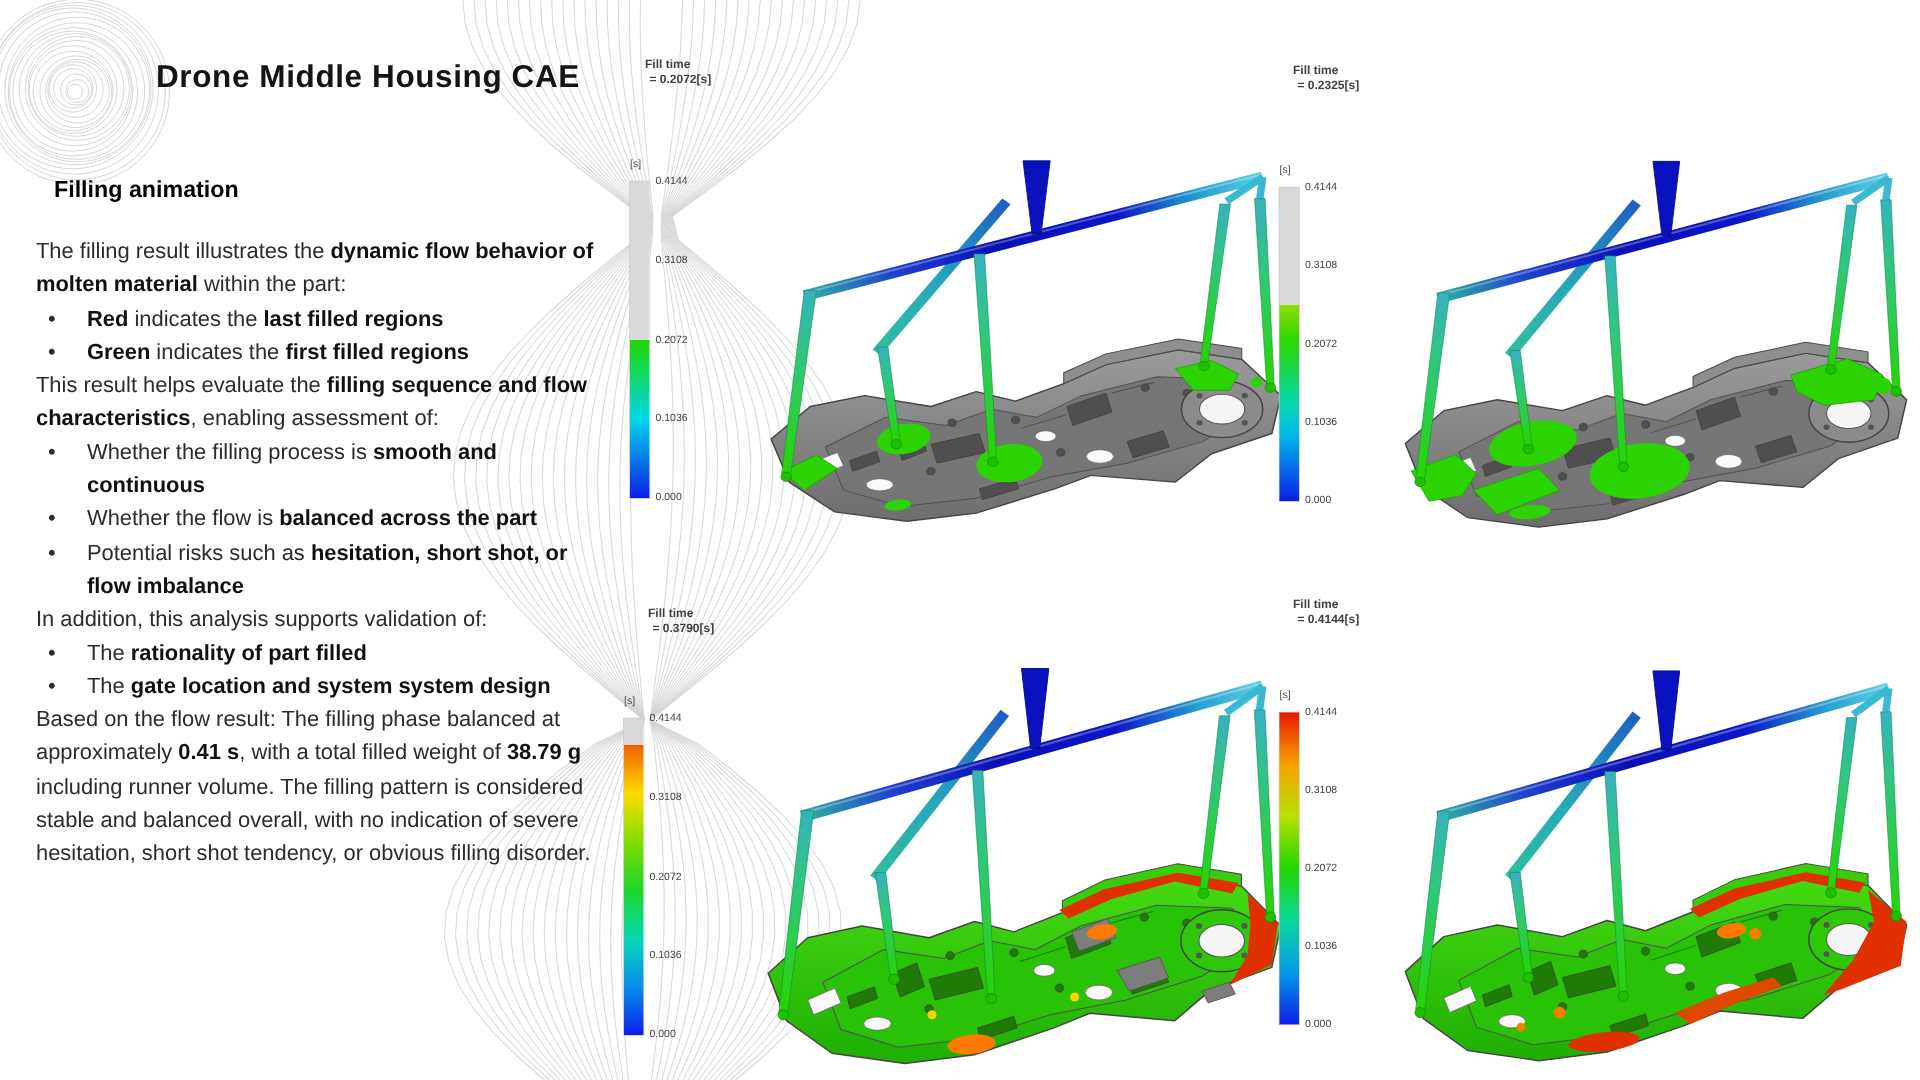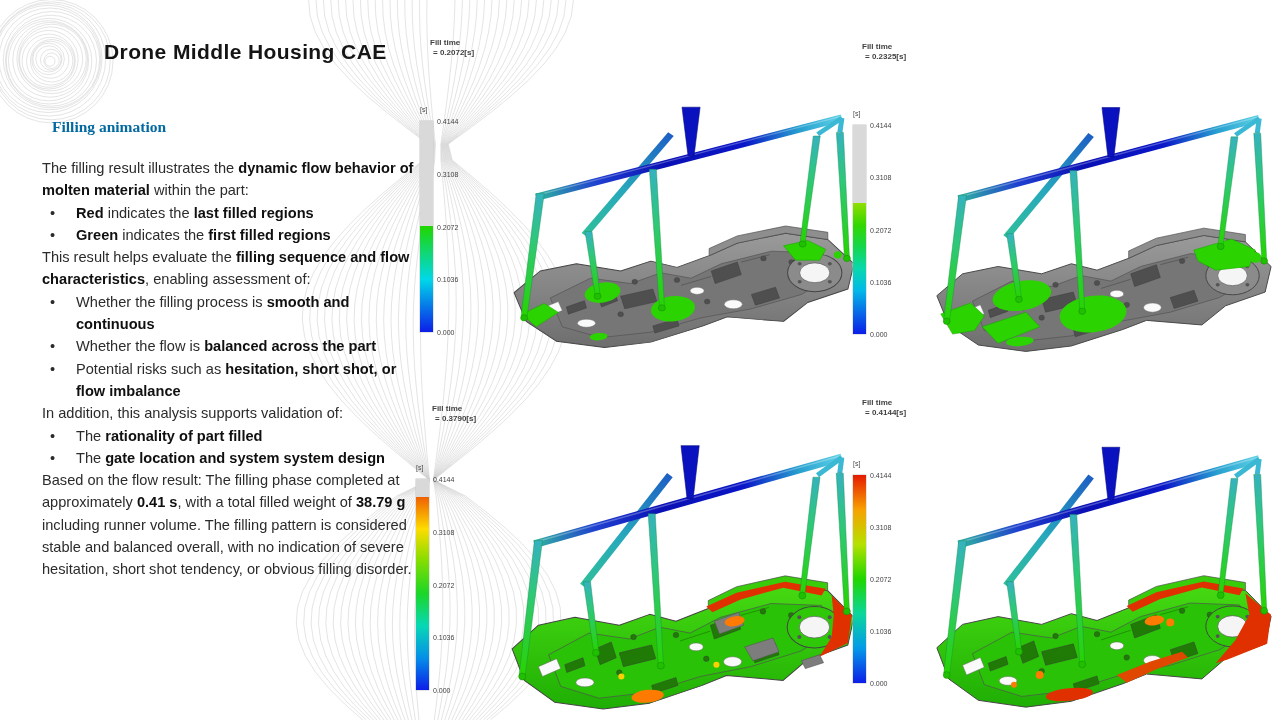--- a/index.html
+++ b/index.html
@@ -11,23 +11,23 @@
   #decor-spiral{position:absolute;left:-10px;top:-4px;z-index:1;}
   
   .badge{position:absolute;left:38px;top:28px;width:70px;height:62px;z-index:2;}
   .badge-diamond{position:absolute;left:7px;top:2px;width:56px;height:56px;background:#fff;
                  border-radius:14px;transform:rotate(45deg);box-shadow:0 2px 8px rgba(0,0,0,.16);}
   .badge-circle{position:absolute;left:4px;top:7px;width:46px;height:46px;border:1.5px solid #3d3d3d;
                 border-radius:50%;background:#fff;display:flex;align-items:center;justify-content:center;
                 font-size:21px;color:#333;letter-spacing:1px;}
   .title{position:absolute;left:104px;top:40px;margin:0;font-size:21px;font-weight:700;color:#141414;
          letter-spacing:.4px;z-index:2;white-space:nowrap;}
-  .subtitle{position:absolute;left:52px;top:118px;margin:0;font-size:15.5px;font-weight:700;color:#0369a1;z-index:2;font-family:Liberation Serif, serif;}
+  .subtitle{position:absolute;left:36px;top:118px;margin:0;font-size:15.5px;font-weight:700;color:#000000;z-index:2;}
   
-  .body-text{position:absolute;left:42px;top:157px;width:380px;font-size:14.6px;line-height:22.3px;
+  .body-text{position:absolute;left:24px;top:157px;width:380px;font-size:14.6px;line-height:22.3px;
              color:#2b2b2b;z-index:2;}
   .body-text b{font-weight:700;color:#101010;}
   .line{position:relative;}
   .line.bullet{padding-left:34px;}
   .line.bullet .marker{position:absolute;left:8px;top:0;}
   
   .panel{position:absolute;z-index:3;}
   .legend{position:absolute;font-size:8px;line-height:9.5px;color:#3f3f3f;white-space:nowrap;font-weight:bold;}
   .legend .val{padding-left:3px;}
   .unit{position:absolute;font-size:7px;color:#4a4a4a;}
@@ -126,21 +126,21 @@
       <div class="line"><span>The filling result illustrates the </span><b>dynamic flow behavior of molten material</b><span> within the part:</span></div>
       <div class="line bullet"><span class="marker">•</span><b>Red</b><span> indicates the </span><b>last filled regions</b></div>
       <div class="line bullet"><span class="marker">•</span><b>Green</b><span> indicates the </span><b>first filled regions</b></div>
       <div class="line"><span>This result helps evaluate the </span><b>filling sequence and flow characteristics</b><span>, enabling assessment of:</span></div>
       <div class="line bullet"><span class="marker">•</span><span>Whether the filling process is </span><b>smooth and continuous</b></div>
       <div class="line bullet"><span class="marker">•</span><span>Whether the flow is </span><b>balanced across the part</b></div>
       <div class="line bullet"><span class="marker">•</span><span>Potential risks such as </span><b>hesitation, short shot, or flow imbalance</b></div>
       <div class="line"><span>In addition, this analysis supports validation of:</span></div>
       <div class="line bullet"><span class="marker">•</span><span>The </span><b>rationality of part filled</b></div>
       <div class="line bullet"><span class="marker">•</span><span>The </span><b>gate location and system system design</b></div>
-      <div class="line"><span>Based on the flow result: The filling phase completed at approximately </span><b>0.41 s</b><span>, with a total filled weight of </span><b>38.79 g</b><span> including runner volume. The filling pattern is considered stable and balanced overall, with no indication of severe hesitation, short shot tendency, or obvious filling disorder.</span></div>
+      <div class="line"><span>Based on the flow result: The filling phase balanced at approximately </span><b>0.41 s</b><span>, with a total filled weight of </span><b>38.79 g</b><span> including runner volume. The filling pattern is considered stable and balanced overall, with no indication of severe hesitation, short shot tendency, or obvious filling disorder.</span></div>
     </div>
 
   <section class="panel p1">
     <div class="legend">
       <div>Fill time</div>
       <div class="val">= 0.2072[s]</div>
     </div>
     <div class="unit">[s]</div>
     <div class="bar" style="background: linear-gradient(rgb(217, 217, 217) 0%, rgb(217, 217, 217) 50%, rgb(32, 214, 0) 50%, rgb(21, 215, 77) 58.3%, rgb(11, 215, 155) 66.7%, rgb(0, 216, 232) 75%, rgb(4, 154, 232) 83.3%, rgb(8, 92, 232) 91.7%, rgb(12, 30, 232) 100%);"></div>
     <div class="ticks">

